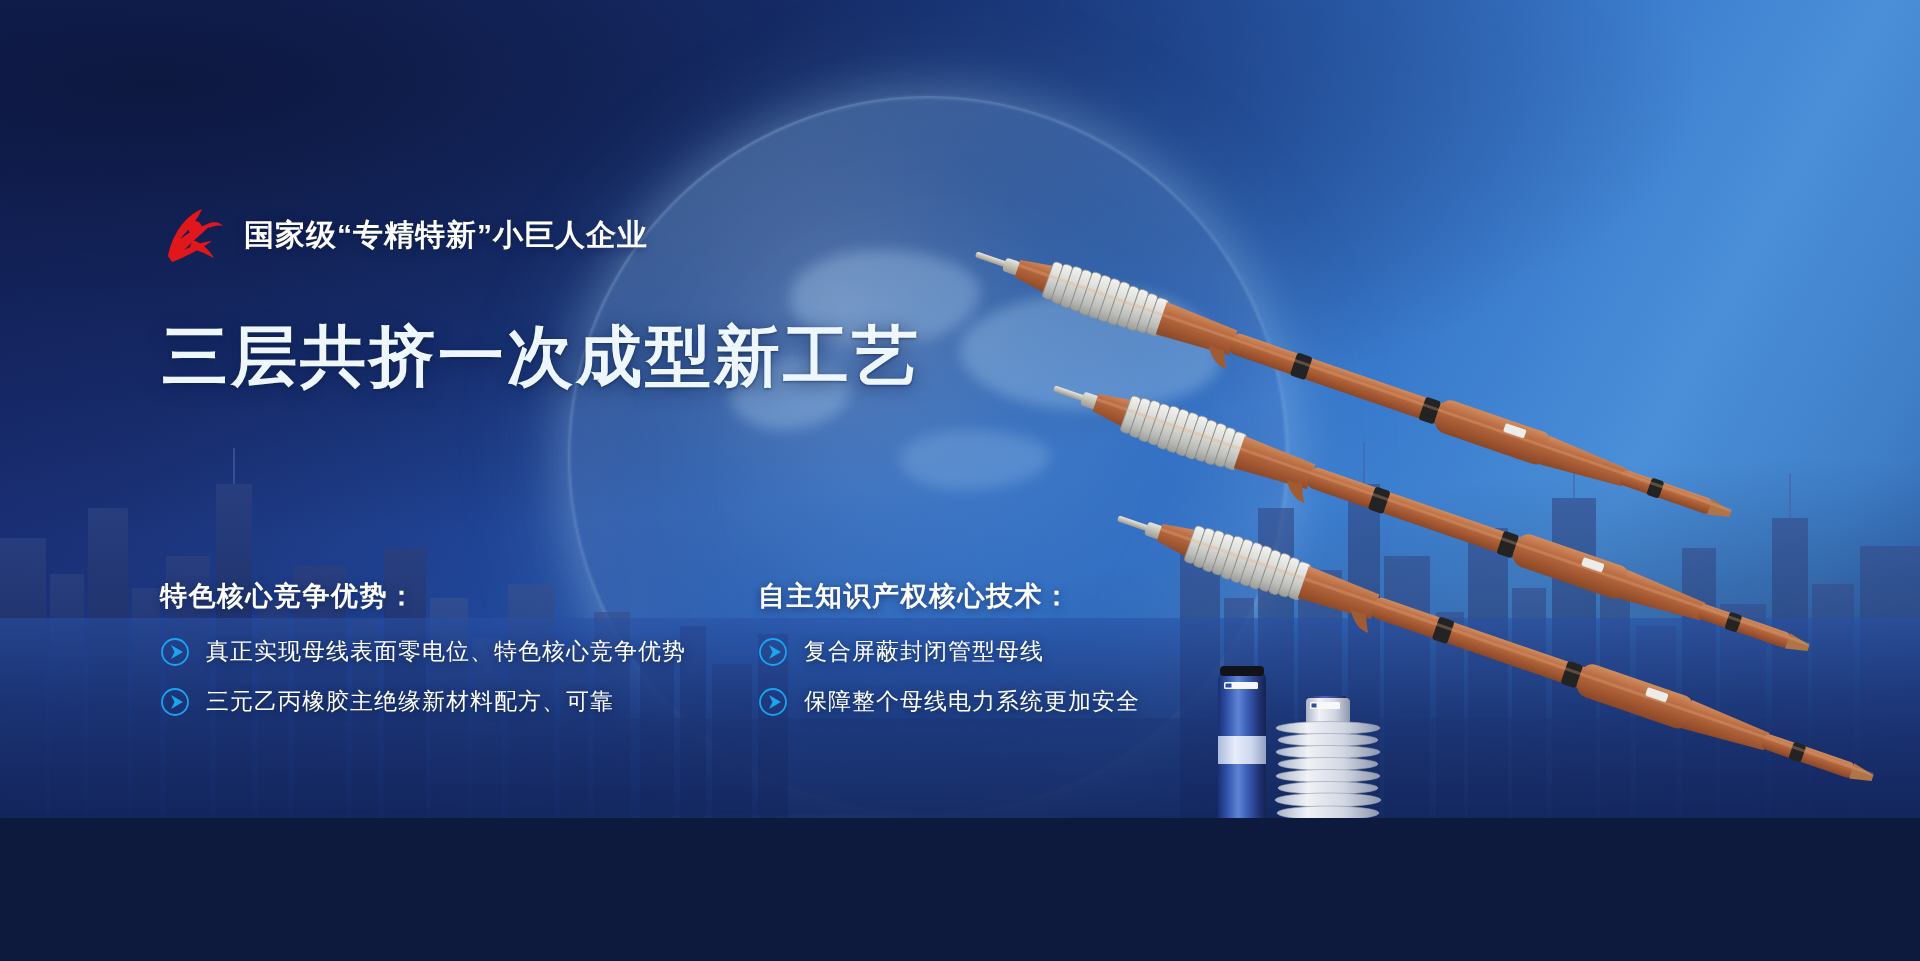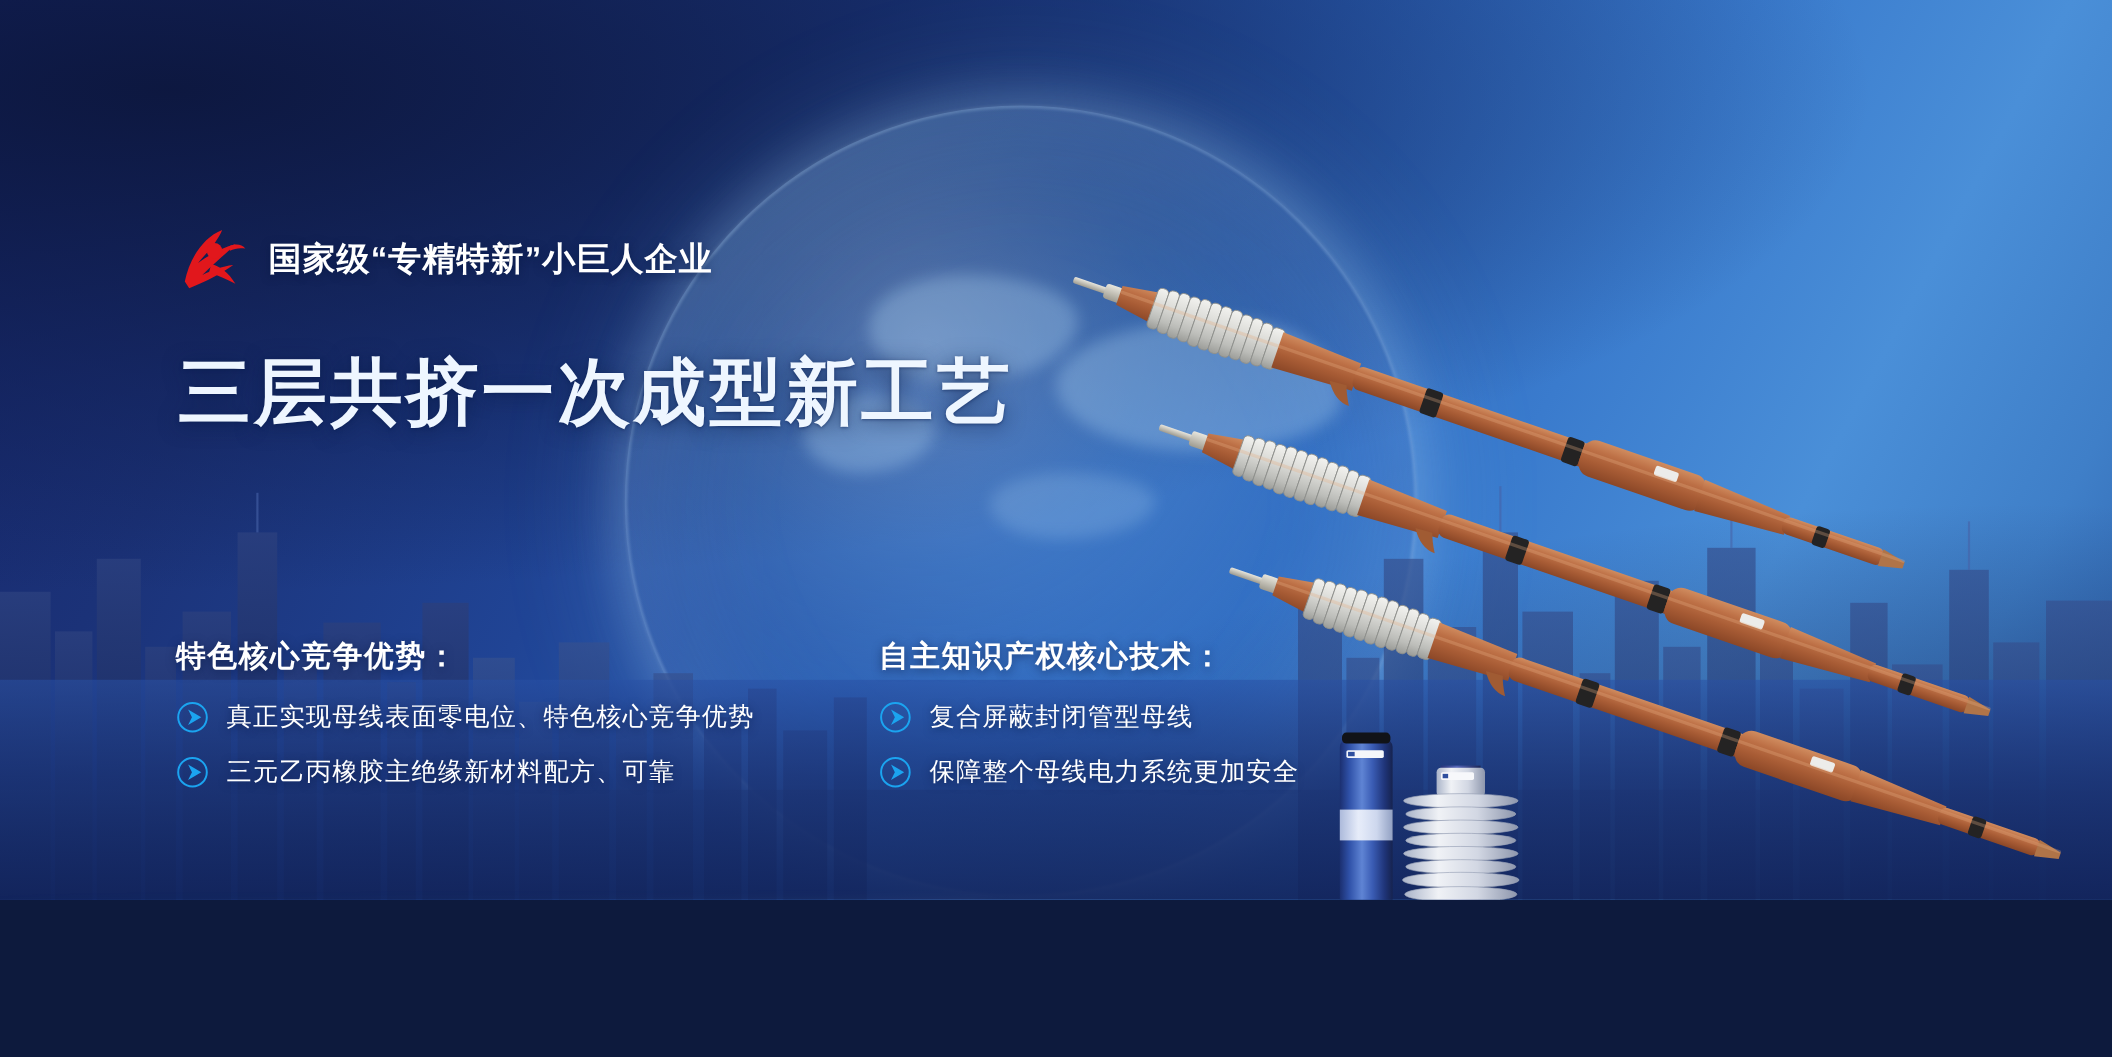--- a/index.html
+++ b/index.html
@@ -116,21 +116,21 @@
     text-shadow: 0 2px 8px rgba(4,20,60,0.55);
   }
 
   .headline { position: absolute; left: 162px; top: 312px; }
   .headline-line {
     font-size: 66px; font-weight: 700; color: #eef6ff;
     letter-spacing: 3px; line-height: 1.34; white-space: nowrap;
     text-shadow: 0 3px 18px rgba(8,26,70,0.60), 0 1px 3px rgba(10,30,80,0.55);
   }
 
-  .features { position: absolute; left: 160px; top: 578px; display: flex; gap: 79px; }
+  .features { position: absolute; left: 160px; top: 578px; display: flex; gap: 38px; }
   .feature-col { width: 560px; }
   .col-title {
     font-size: 27px; font-weight: 700; color: #ffffff;
     letter-spacing: 1.5px; margin-bottom: 22px; white-space: nowrap;
     text-shadow: 0 2px 9px rgba(6,22,64,0.6);
   }
   .bullet {
     display: flex; align-items: center; gap: 16px;
     margin-bottom: 19px;
   }

